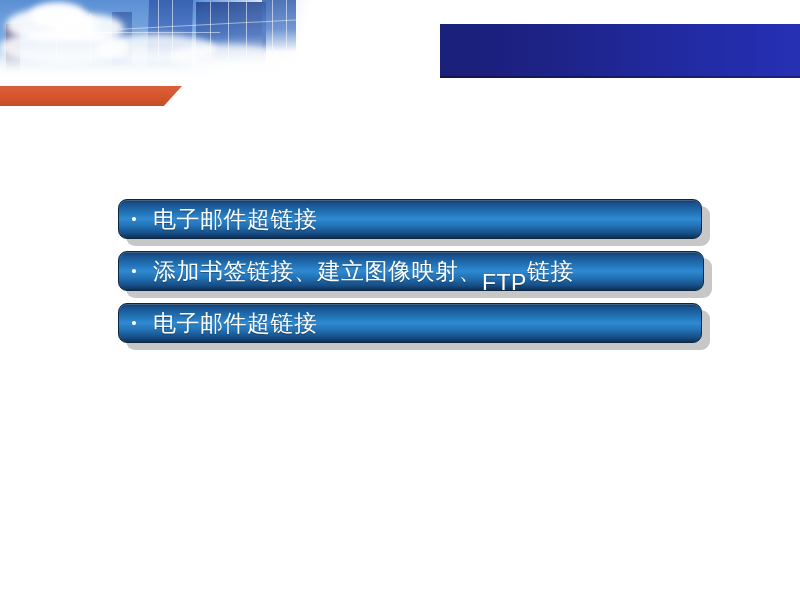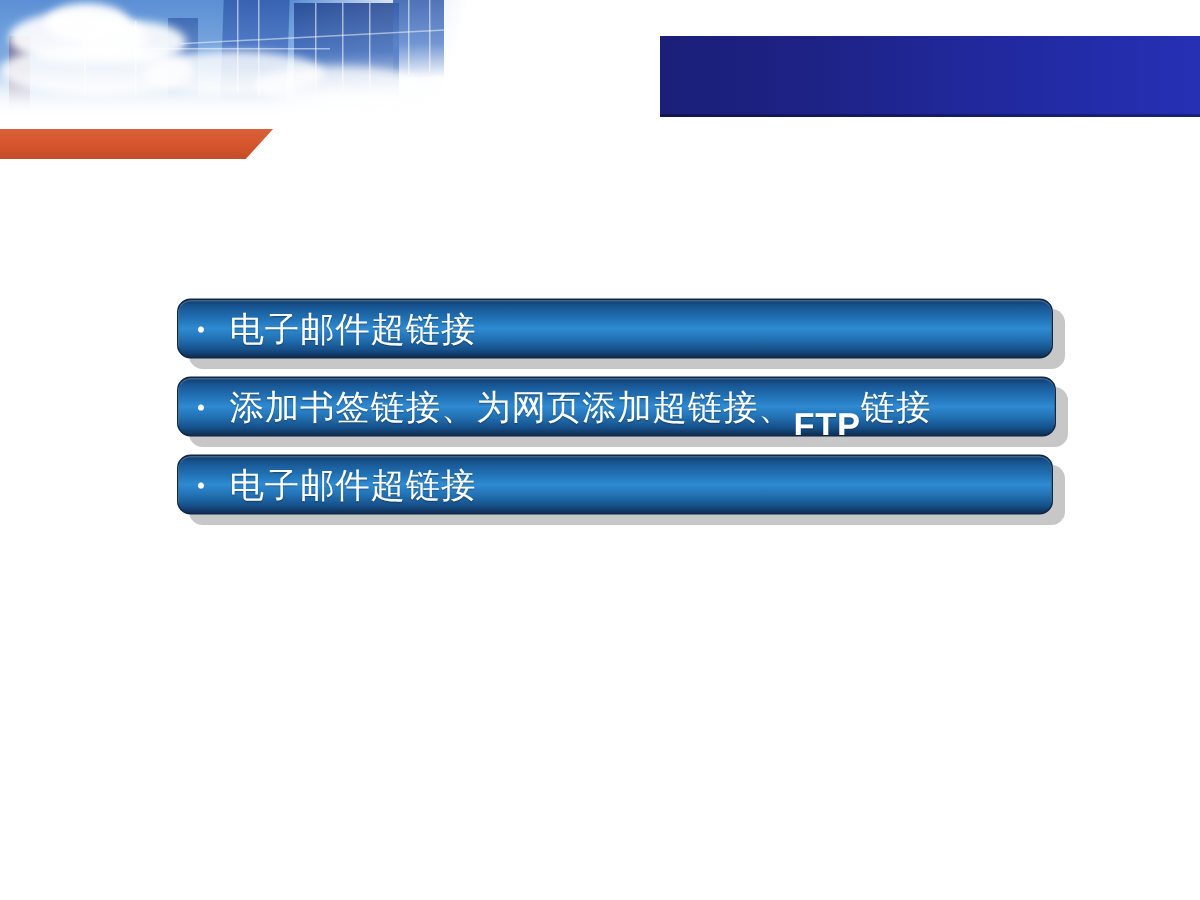--- a/index.html
+++ b/index.html
@@ -192,21 +192,21 @@
     font-family: "Liberation Serif", "DejaVu Serif", serif;
     font-size: 23px;
     line-height: 1;
     white-space: nowrap;
     letter-spacing: 0.5px;
     text-shadow: 0 1px 1px rgba(0,0,0,0.35);
     flex: 0 0 auto;
   }
   .bar-label.emphasis {
     font-family: "Liberation Sans", sans-serif;
-    font-weight: bold;
+    font-weight: normal;
     margin-top: 24px;
   }
 
   
   .w1 { width: 584px; }
   .w2 { width: 586px; }
   .w3 { width: 584px; }
 </style>
 </head>
 <body>
@@ -253,21 +253,21 @@
         <span class="bar-label">电子邮件超链接</span>
         <span class="bar-label emphasis"></span>
         <span class="bar-label"></span>
       </div>
     </div>
 
     <div class="bullet-row">
       <div class="bar-shadow w2"></div>
       <div class="bar w2">
         <span class="bar-dot">•</span>
-        <span class="bar-label">添加书签链接、为网页添加超链接、</span>
+        <span class="bar-label">添加书签链接、建立图像映射、</span>
         <span class="bar-label emphasis">FTP</span>
         <span class="bar-label">链接</span>
       </div>
     </div>
 
     <div class="bullet-row">
       <div class="bar-shadow w3"></div>
       <div class="bar w3">
         <span class="bar-dot">•</span>
         <span class="bar-label">电子邮件超链接</span>

